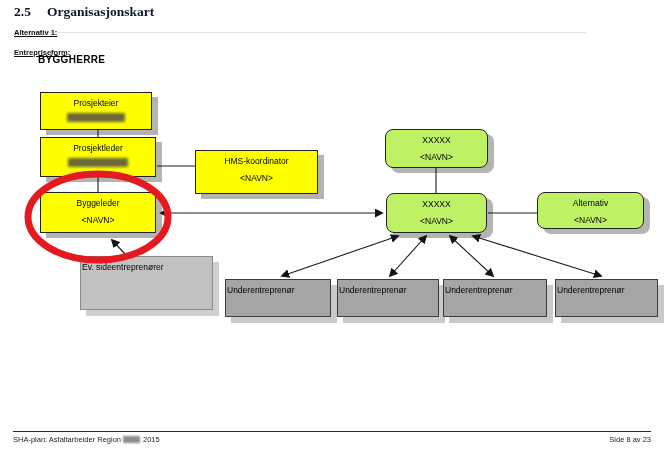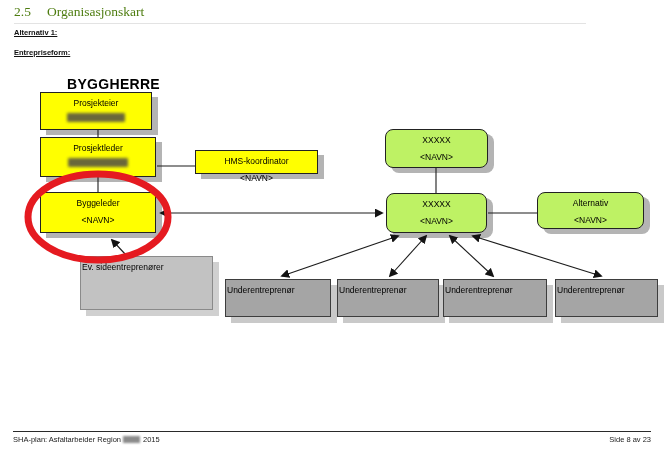--- a/index.html
+++ b/index.html
@@ -2,28 +2,28 @@
 <html><head>
 <meta charset="utf-8">
 <style>
   html,body { margin:0; padding:0; background:#fff; }
   .page {
     position:relative; width:664px; height:450px; background:#ffffff;
     overflow:hidden; font-family:"Liberation Sans", sans-serif; color:#000;
   }
   .section-heading {
     position:absolute; left:14px; top:4px; width:572px;
-    font-family:"Liberation Serif", serif; font-weight:normal; font-size:13.5px;
-    color:#4d7c0f; border-bottom:1px solid #e3e3e3; padding-bottom:3px;
+    font-family:"Liberation Serif", serif; font-weight:bold; font-size:13.5px;
+    color:#0f172a; border-bottom:1px solid #e3e3e3; padding-bottom:12px;
   }
   .section-heading .num { display:inline-block; width:33px; }
   .sub-label { position:absolute; left:14px; font-size:7.5px; font-weight:bold; color:#101010;text-decoration:underline; }
   .alt { top:28px; }
   .ent { top:48px; }
-  .col-heading { position:absolute; top:76px; font-size:14px; font-weight:bold; text-align:right; letter-spacing:.3px; }
+  .col-heading { position:absolute; top:54px; font-size:10px; font-weight:bold; text-align:left; letter-spacing:.3px; }
   .col-left  { left:38px;  width:122px; }
   .col-right { left:424px; width:122px; }
 
   .box {
     position:absolute; box-sizing:border-box; border:1px solid #222;
     font-size:8.5px; line-height:1; z-index:1;
   }
   .yellow { background:#ffff00; box-shadow:6px 5px 0 #b4b4b4; }
   .green  { background:#bef264; box-shadow:6px 5px 0 #b4b4b4;border-radius:8px; }
   .glight { background:#c2c2c2; border-color:#8a8a8a; box-shadow:6px 6px 0 #d0d0d0; }
@@ -63,21 +63,21 @@
   <div class="box yellow" style="left:40px;top:92px;width:112px;height:38px">
     <div class="bt">Prosjekteier</div>
     <div class="redact"></div>
   </div>
 
   <div class="box yellow" style="left:40px;top:137px;width:116px;height:40px">
     <div class="bt">Prosjektleder</div>
     <div class="redact" style="width:60px"></div>
   </div>
 
-  <div class="box yellow" style="left:195px;top:150px;width:123px;height:24px">
+  <div class="box yellow" style="left:195px;top:150px;width:123px;height:44px">
     <div class="bt">HMS-koordinator</div>
     <div class="bs">&lt;NAVN&gt;</div>
   </div>
 
   <div class="box yellow" style="left:40px;top:192px;width:116px;height:41px">
     <div class="bt">Byggeleder</div>
     <div class="bs">&lt;NAVN&gt;</div>
   </div>
 
   <div class="box green" style="left:385px;top:129px;width:103px;height:39px">

